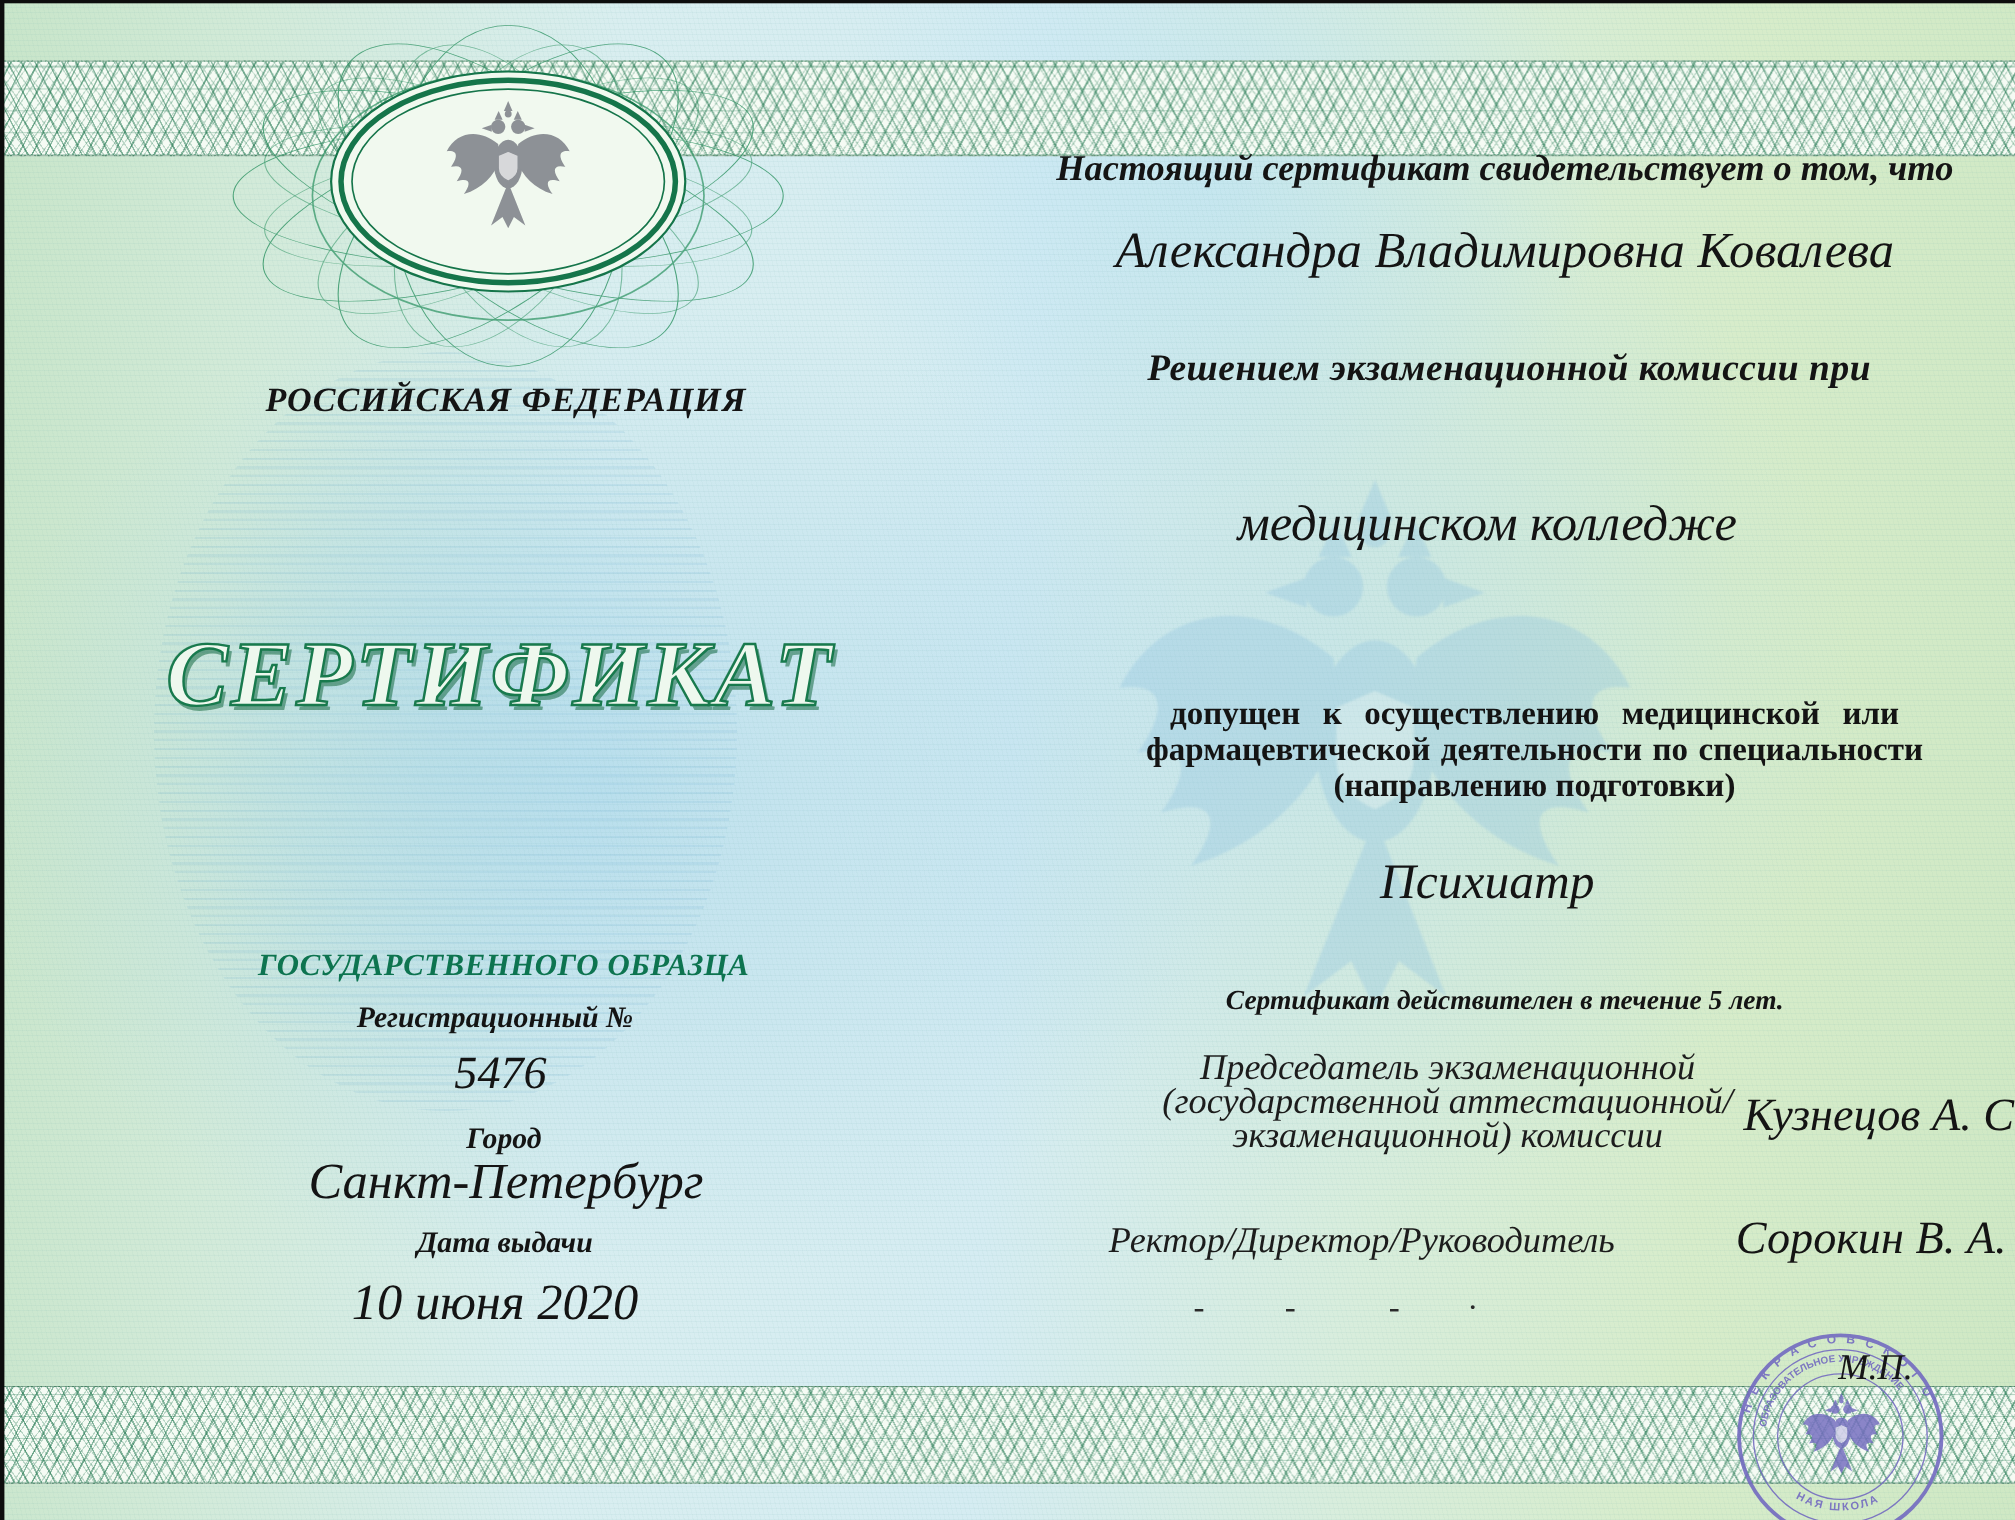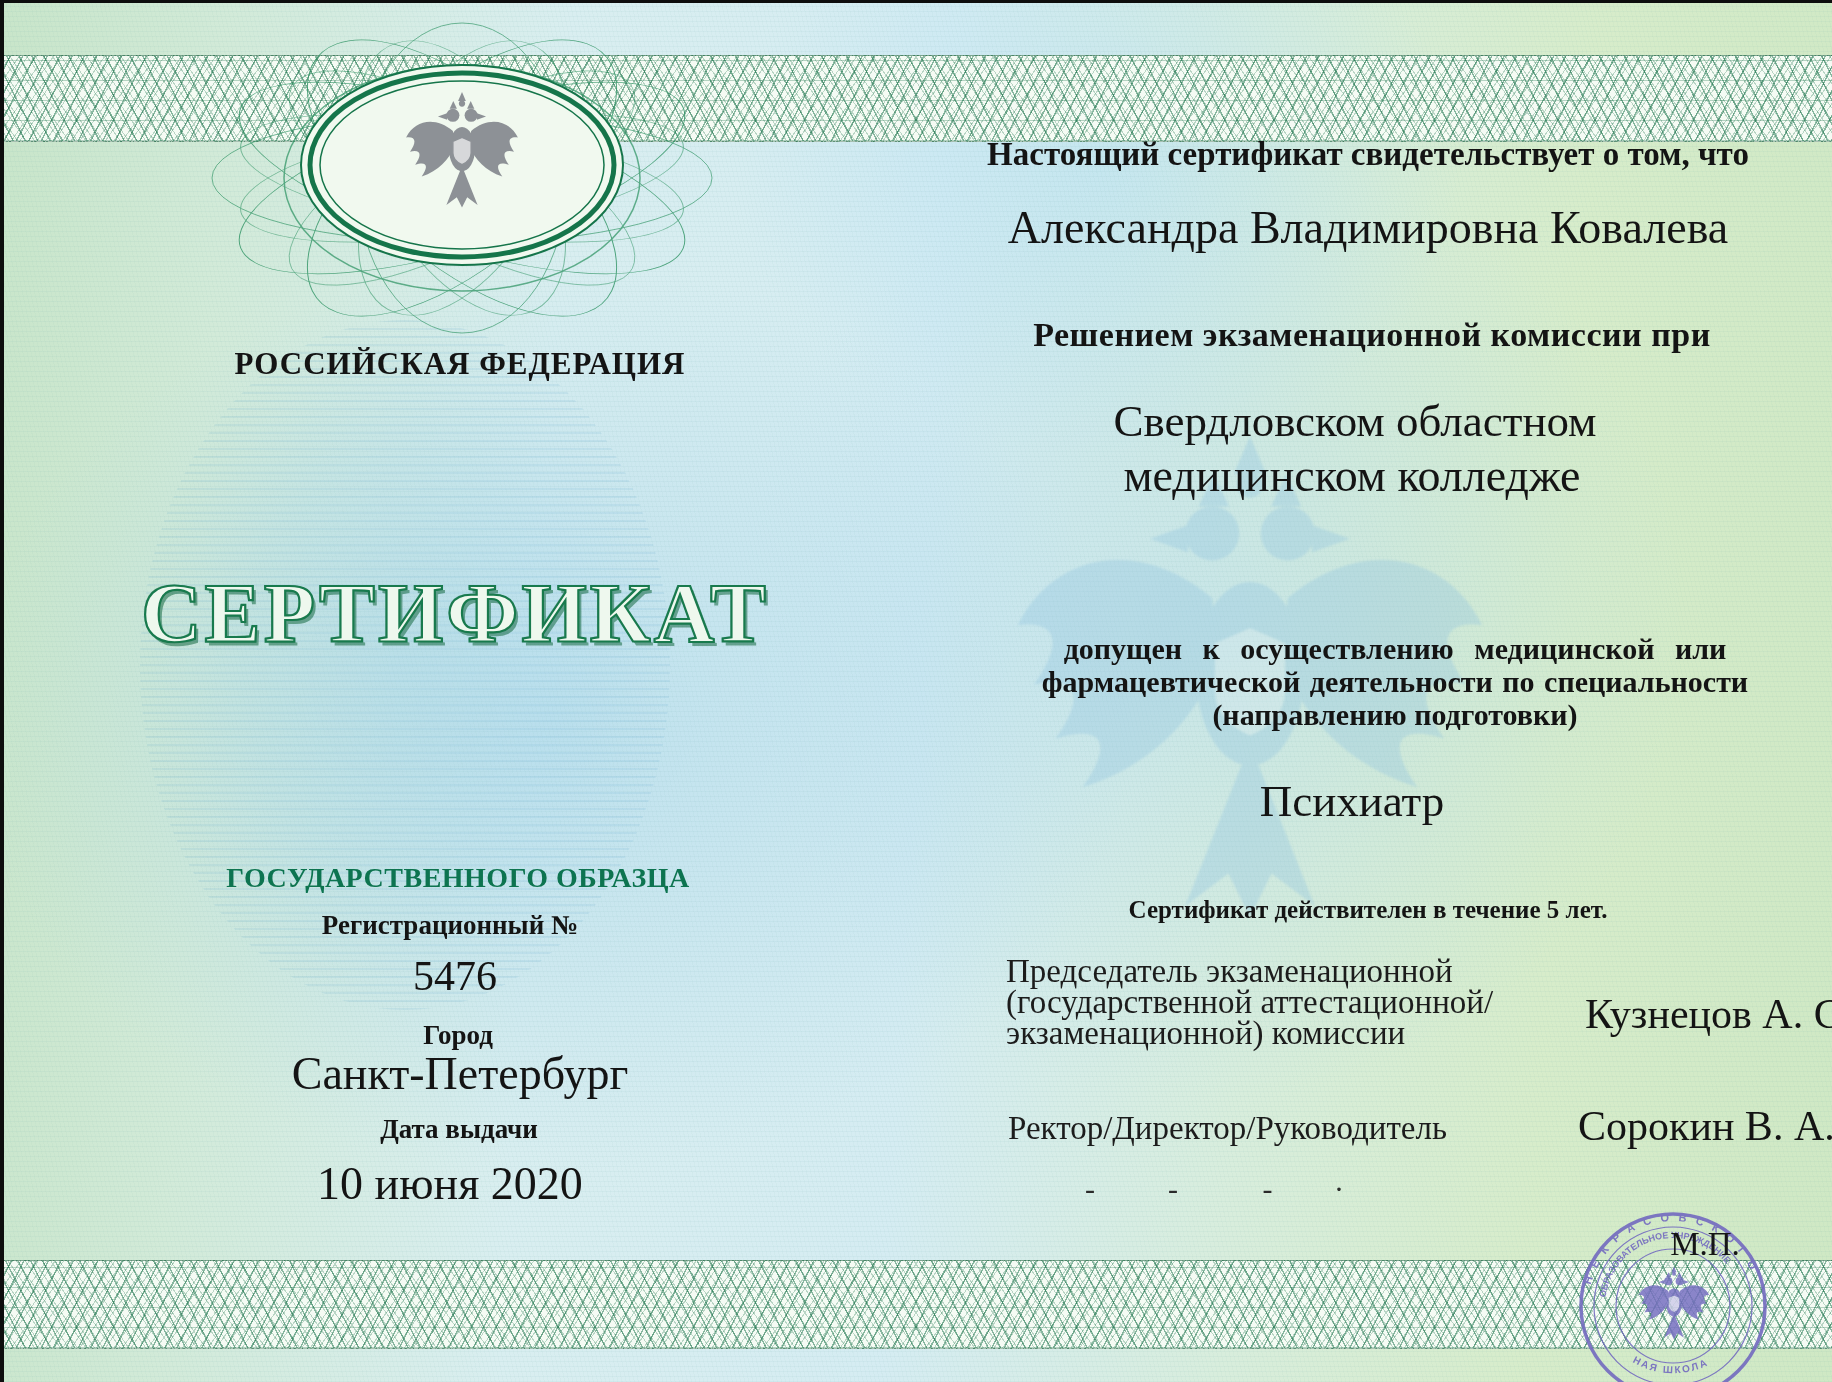--- a/index.html
+++ b/index.html
@@ -40,24 +40,24 @@
 
   .wm-oval{
     left:140px;top:320px;width:530px;height:690px;border-radius:50%;z-index:1;opacity:.5;
     background:
       radial-gradient(closest-side, rgba(150,205,230,.45), rgba(150,205,230,.25) 60%, rgba(150,205,230,0) 98%),
       repeating-linear-gradient(0deg, rgba(70,150,195,.22) 0 2px, transparent 2px 8px);
   }
   .wm-eagle{left:950px;top:420px;width:600px;height:540px;z-index:1;color:#8fc3e0;opacity:.33;filter:blur(1px);}
   .wm-eagle svg{width:100%;height:100%;fill:currentColor;}
 
-  .txt{color:#141414;line-height:1.15;white-space:nowrap;}
+  .txt{color:#141414;line-height:1.15;white-space:nowrap;font-style:italic;}
   .ctr{text-align:center;}
   .b{font-weight:bold;}
-  .it{}
+  .it{text-align:center;}
 
   
   .country{left:60px;top:346px;width:800px;font-size:31px;letter-spacing:1px;z-index:3;}
   .big-title{
     left:55px;top:566px;width:800px;font-size:84px;font-weight:bold;letter-spacing:3px;z-index:3;
     color:#eef8ee;-webkit-text-stroke:2.2px #187a4d;
     text-shadow:3px 4px 0 rgba(22,105,66,.55), -1px -1px 0 rgba(22,105,66,.30);
   }
   .sub-title{
     left:61px;top:658px;width:800px;font-size:64px;font-weight:bold;letter-spacing:2px;z-index:3;
@@ -172,21 +172,20 @@
   <div class="abs txt ctr fld-label reg-label">Регистрационный №</div>
   <div class="abs txt ctr fld-value reg-value">5476</div>
   <div class="abs txt ctr fld-label city-label">Город</div>
   <div class="abs txt ctr fld-value city-value">Санкт-Петербург</div>
   <div class="abs txt ctr fld-label date-label">Дата выдачи</div>
   <div class="abs txt ctr fld-value date-value">10 июня 2020</div>
 
   <div class="abs txt ctr b intro">Настоящий сертификат свидетельствует о том, что</div>
   <div class="abs txt ctr holder">Александра Владимировна Ковалева</div>
   <div class="abs txt ctr b decision">Решением экзаменационной комиссии при</div>
-  <div class="abs txt ctr inst1">Свердловском областном</div>
   <div class="abs txt ctr inst2">медицинском колледже</div>
   <div class="abs admission">
     <div class="adm1">допущен к осуществлению медицинской или</div>
     <div class="adm2">фармацевтической деятельности по специальности</div>
     <div class="adm3">(направлению подготовки)</div>
   </div>
   <div class="abs txt ctr specialty">Психиатр</div>
   <div class="abs txt ctr b validity">Сертификат действителен в течение 5 лет.</div>
   <div class="abs txt it chairman">
     <div>Председатель экзаменационной</div>

